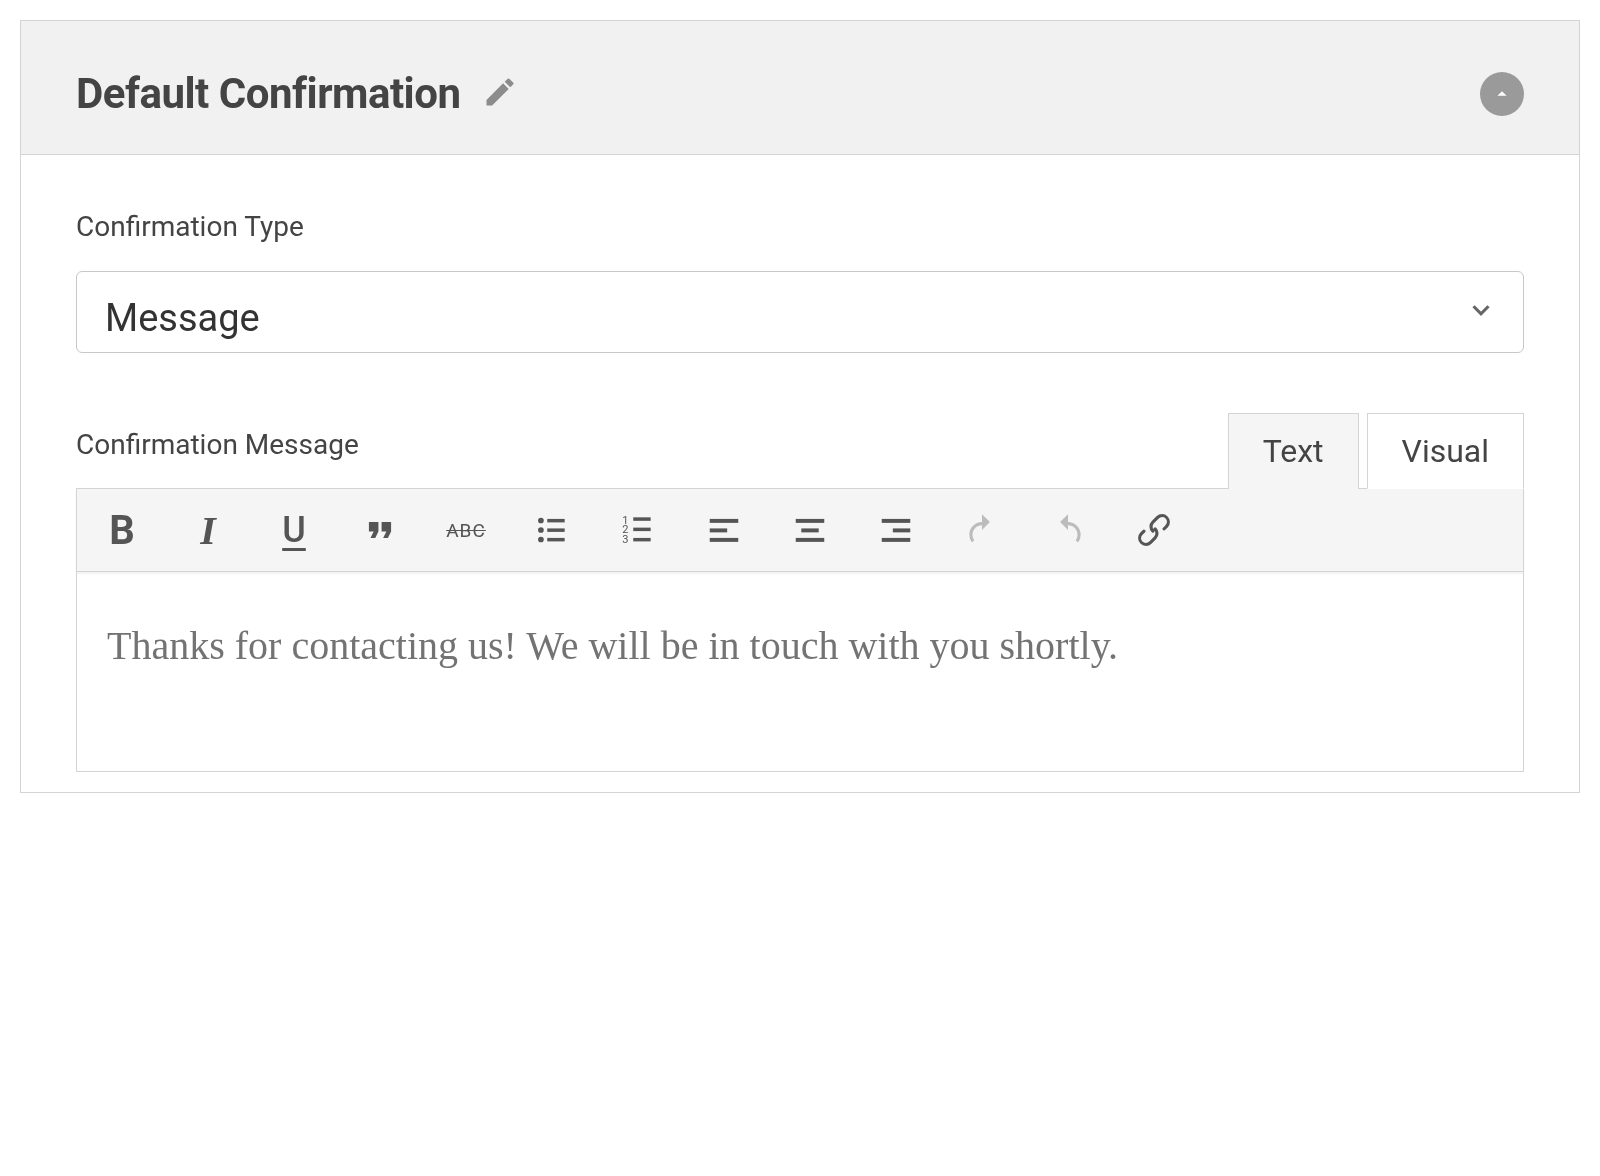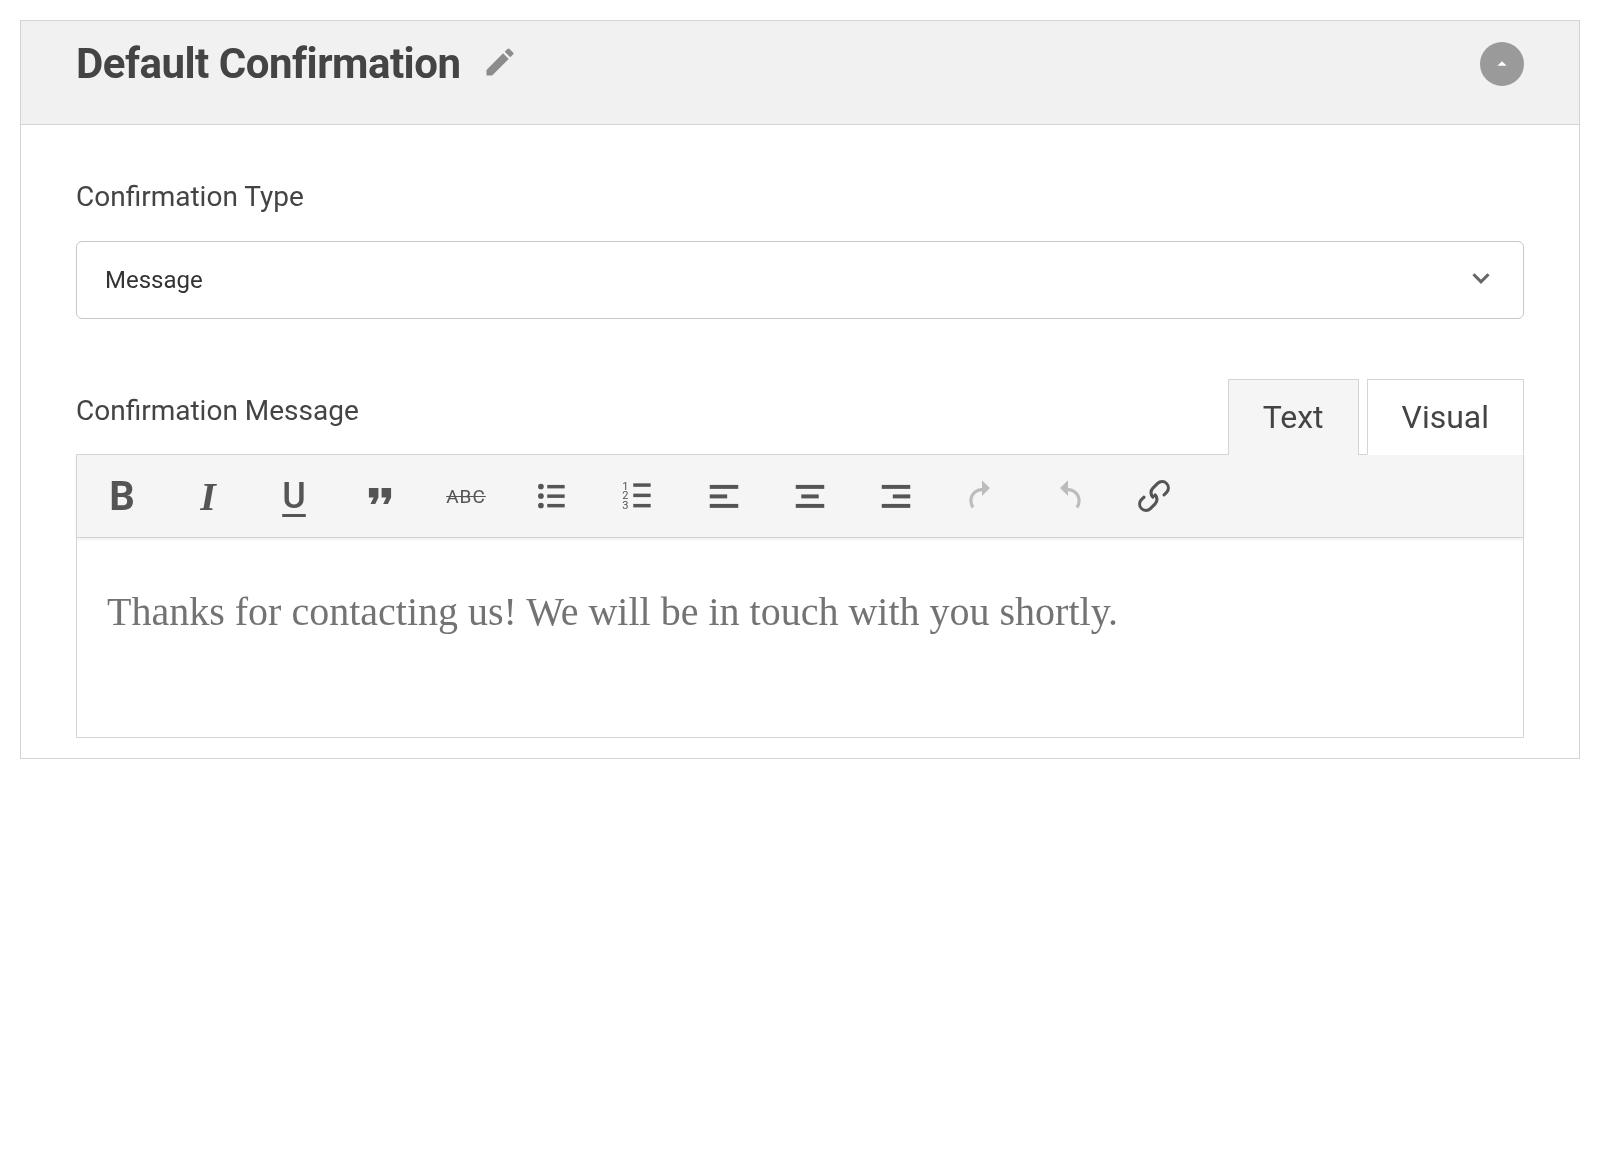--- a/index.html
+++ b/index.html
@@ -10,21 +10,21 @@
   color: #444;
 }
 .panel {
   border: 1px solid #d4d4d4;
   width: 100%;
   max-width: 1560px;
 }
 .panel-header {
   background: #f1f1f1;
   border-bottom: 1px solid #d4d4d4;
-  padding: 18px 55px 36px 55px;
+  padding: 48px 55px 36px 55px;
   display: flex;
   align-items: center;
   justify-content: space-between;
 }
 .panel-title-wrap {
   display: flex;
   align-items: center;
   gap: 22px;
 }
 .panel-title {
@@ -52,22 +52,22 @@
   margin-bottom: 28px;
 }
 .select-wrap {
   position: relative;
   margin-bottom: 60px;
 }
 .select-box {
   width: 100%;
   border: 1px solid #c8c8c8;
   border-radius: 6px;
-  padding: 24px 60px 24px 28px;
-  font-size: 24px;
+  padding: 24px 60px 12px 28px;
+  font-size: 38px;
   color: #333;
   background: #fff;
   cursor: pointer;
 }
 .select-chevron {
   position: absolute;
   right: 28px;
   top: 50%;
   transform: translateY(-50%);
 }

